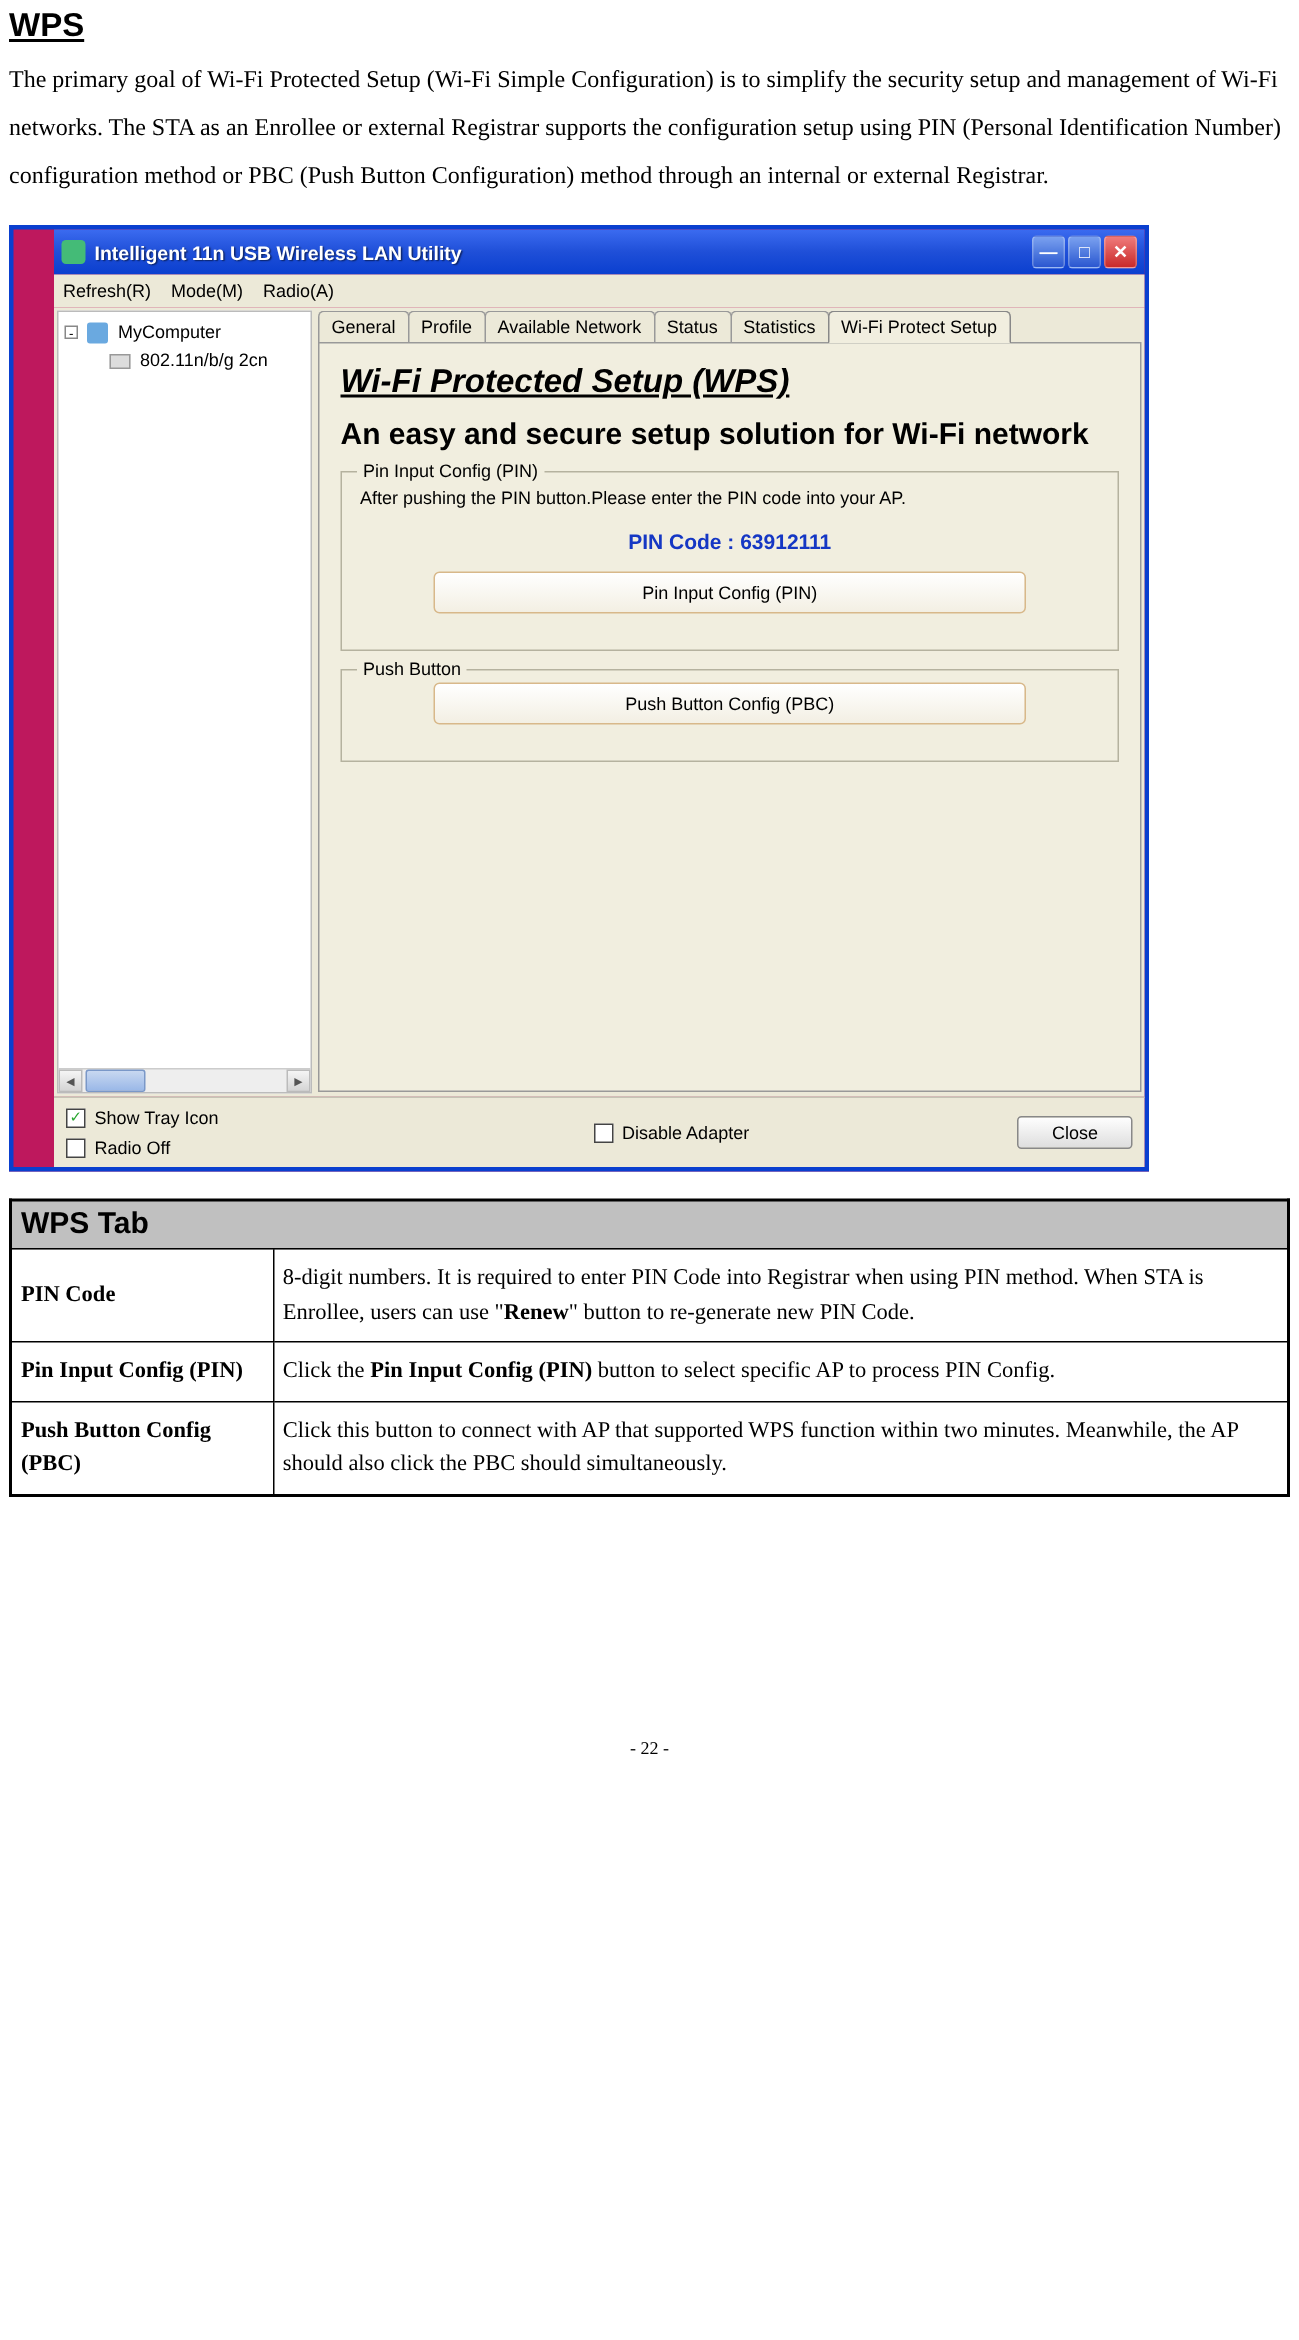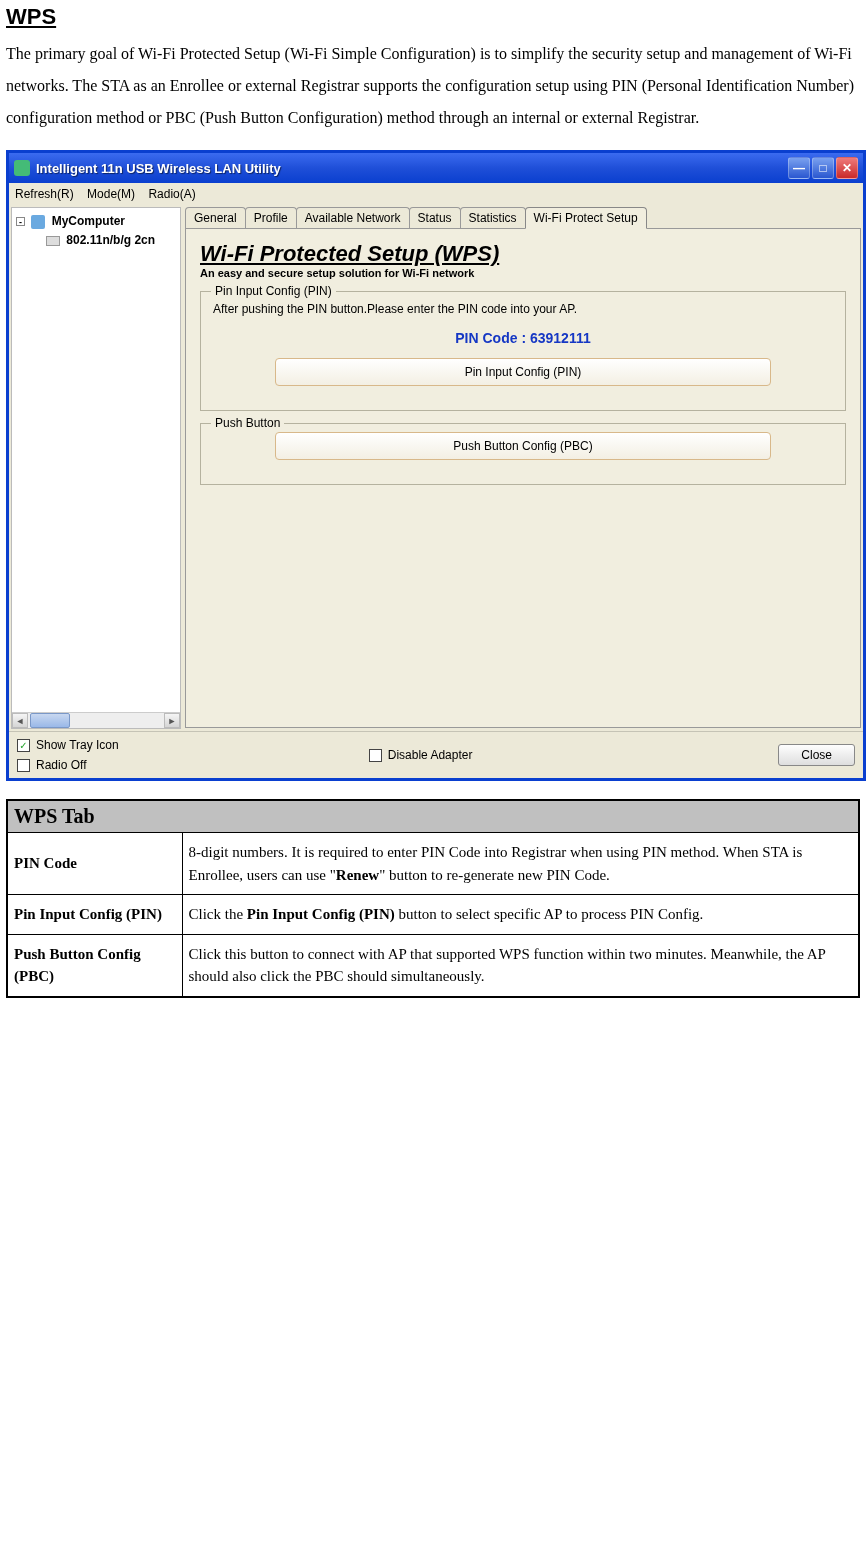--- a/index.html
+++ b/index.html
@@ -1,62 +1,62 @@
 <!DOCTYPE html>
 <html><head>
 <meta charset="utf-8">
 <style>
   * { box-sizing: border-box; margin: 0; padding: 0; }
   body { font-family: "Times New Roman", serif; font-size: 16px; color: #000; background: #fff; padding: 4px; width: 866px; }
   .content { padding: 0 2px; }
   h2.section-title { font-size: 22px; font-weight: bold; text-decoration: underline; margin-bottom: 8px; font-family: Arial, sans-serif; }
   p.intro { font-size: 16px; line-height: 2.0; margin-bottom: 16px; }
   
-  .window { border: 3px solid #0a3fcf; background: #be185d; font-family: Tahoma, sans-serif; font-size: 12px; width: 860px; }
+  .window { border: 3px solid #0a3fcf; background: #be185d; font-family: Tahoma, sans-serif; font-size: 12px; width: 760px; padding-left: 27px; }
   .titlebar { background: linear-gradient(#3b6bf0 0%, #1f4fd8 50%, #0a3fcf 100%); height: 30px; display: flex; align-items: center; padding: 0 5px; color: #fff; font-weight: bold; }
   .titlebar .app-icon { width: 16px; height: 16px; background: #4b7; border-radius: 3px; margin-right: 6px; display:inline-block; }
   .titlebar .title-text { flex: 1; font-size: 13px; text-shadow: 1px 1px 1px #0008; }
   .winbtns { display: flex; gap: 2px; }
   .winbtn { width: 22px; height: 22px; background: linear-gradient(#7aa1ef,#2a57d0); border: 1px solid #fff4; border-radius: 3px; display:flex; align-items:center; justify-content:center; color:#fff; font-size:12px; font-weight:bold; }
   .winbtn.close-x { background: linear-gradient(#ef7a7a,#c92a2a); }
   .menubar { background: #ece9d8; padding: 4px 6px; font-size: 12px; color:#000; }
   .menubar span { margin-right: 10px; }
   .body { display: flex; background: #ece9d8; }
-  .tree { width: 170px; min-height: 500px; background: #fff; border: 1px solid #bbb; margin: 2px; padding: 4px; font-size: 12px; position:relative;font-weight:bold; }
+  .tree { width: 170px; min-height: 500px; background: #fff; border: 1px solid #bbb; margin: 2px; padding: 4px; font-size: 12px; position:relative; }
   .tree .node { padding: 2px 0; }
   .tree .sq { display:inline-block; border:1px solid #888; width:9px; height:9px; text-align:center; font-size:9px; line-height:8px; margin-right:3px; vertical-align:middle; }
   .tree .ico { display:inline-block; width:14px; height:14px; background:#6aa9e0; border-radius:2px; margin-right:3px; vertical-align:middle; }
   .tree .ico2 { display:inline-block; width:14px; height:10px; background:#ddd; border:1px solid #999; margin-right:3px; vertical-align:middle; }
   .tree .child { margin-left: 30px; }
   .tree .scrollbar-h { position:absolute; bottom:0; left:0; right:0; height:16px; background:#eee; border-top:1px solid #ccc; display:flex; }
   .tree .scrollbar-h .arrow { width:16px; background:linear-gradient(#f5f5f5,#d5d5d5); border:1px solid #bbb; display:flex;align-items:center;justify-content:center;font-size:9px;color:#555; }
   .tree .scrollbar-h .thumb { width:40px; background:linear-gradient(#c8d8f0,#9ab8e8); border:1px solid #7a98c8; margin-left:2px; border-radius:2px; }
   .main { flex: 1; padding: 2px; }
   .tabs { display: flex; }
   .tab { background:#ece9d8; border:1px solid #999; border-bottom:none; padding:3px 8px; font-size:12px; margin-right:-1px; position:relative; border-radius:4px 4px 0 0; }
   .tab.active { background:#f1eedf; border:1px solid #888; border-bottom:1px solid #f1eedf; z-index:2; }
   .tabpanel { border:1px solid #999; background:#f1eedf; padding: 12px 14px; min-height: 500px; position:relative; top:-1px; }
   .wps-head { font-family: Arial, sans-serif; }
   .wps-head .h1 { font-size: 22px; font-weight: bold; font-style: italic; text-decoration: underline; }
-  .wps-head .h2 { font-size: 11px; font-weight: bold; margin-top:0; }
+  .wps-head .h2 { font-size: 20px; font-weight: bold; margin-top:12px; }
   .fieldset { border:1px solid #b5b29f; margin-top:12px; padding: 8px 12px 24px 12px; position:relative; }
   .fieldset .legend { position:absolute; top:-8px; left:10px; background:#f1eedf; padding:0 4px; font-size:12px; color:#000; }
   .fieldset .desc { font-size:12px; margin-bottom:12px; line-height:1.5; }
   .pincode-line { text-align:center; font-weight:bold; font-size:14px; margin-bottom:12px; }
   .pincode-line .lbl { color:#1537c4;text-align:right; }
   .wide-btn { display:block; width: 80%; margin: 0 auto; padding: 6px 0; text-align:center; border:1px solid #d8b88a; background: linear-gradient(#fff,#f3efe3); border-radius:4px; font-size:12px; cursor:pointer; }
   .bottombar { display:flex; align-items:center; padding:6px 8px; border-top:1px solid #c5c3b5; background:#ece9d8; }
   .check { display:flex; align-items:center; margin-right:30px; font-size:12px; }
   .check .box { width:13px; height:13px; border:1px solid #444; background:#fff; margin-right:6px; display:flex; align-items:center; justify-content:center; font-size:10px; color:#27a52f; }
   .bottombar .spacer { flex:1; }
   .close-btn { padding: 3px 22px; border:1px solid #888; background: linear-gradient(#fefefe,#dedede); font-size:12px; border-radius:3px; cursor:pointer; }
   .bottomcol { display:flex; flex-direction:column; gap:6px; }
   
   table.info { border-collapse:collapse; width:100%; margin-top:18px; font-family:"Times New Roman",serif; font-size:15px; border:2px solid #000; }
-  table.info th.header { background:#c0c0c0; text-align:left; padding:4px 6px; font-family:Liberation Serif, serif; font-size:20px; font-weight:bold; border:1px solid #000; }
+  table.info th.header { background:#c0c0c0; text-align:left; padding:4px 6px; font-family:Liberation Sans, sans-serif; font-size:20px; font-weight:bold; border:1px solid #000; }
   table.info td { border:1px solid #000; padding:8px 6px; vertical-align:middle; line-height:1.5; }
   table.info td.rowlabel { font-weight:bold; width:175px; }
   .page-number { text-align:center; margin-top:160px; font-family:"Times New Roman",serif; font-size:12px; }
 </style>
 </head>
 <body>
 
 <div class="content">
   <h2 class="section-title">WPS</h2>
   <p class="intro">The primary goal of Wi-Fi Protected Setup (Wi-Fi Simple Configuration) is to simplify the security setup and management of Wi-Fi networks. The STA as an Enrollee or external Registrar supports the configuration setup using PIN (Personal Identification Number) configuration method or PBC (Push Button Configuration) method through an internal or external Registrar.</p>
@@ -165,13 +165,14 @@
     </tr>
     <tr>
       <td class="rowlabel">Push Button Config (PBC)</td>
       <td>
         <span>Click this button to connect with AP that supported WPS function within two minutes. Meanwhile, the AP should also click the PBC should simultaneously.</span><b></b><span></span>
       </td>
     </tr>
   </tbody>
     </table>
 
+  <div class="page-number">- 22 -</div>
 </div>
 
 </body></html>

